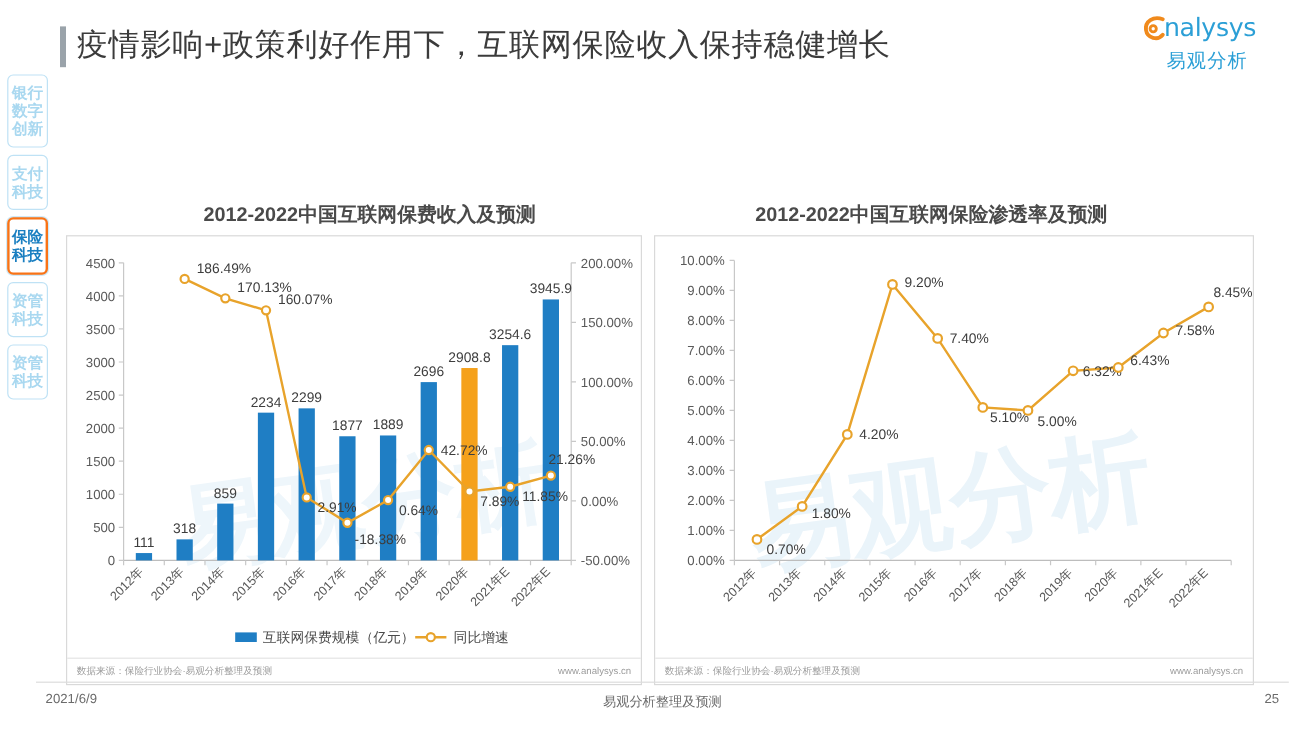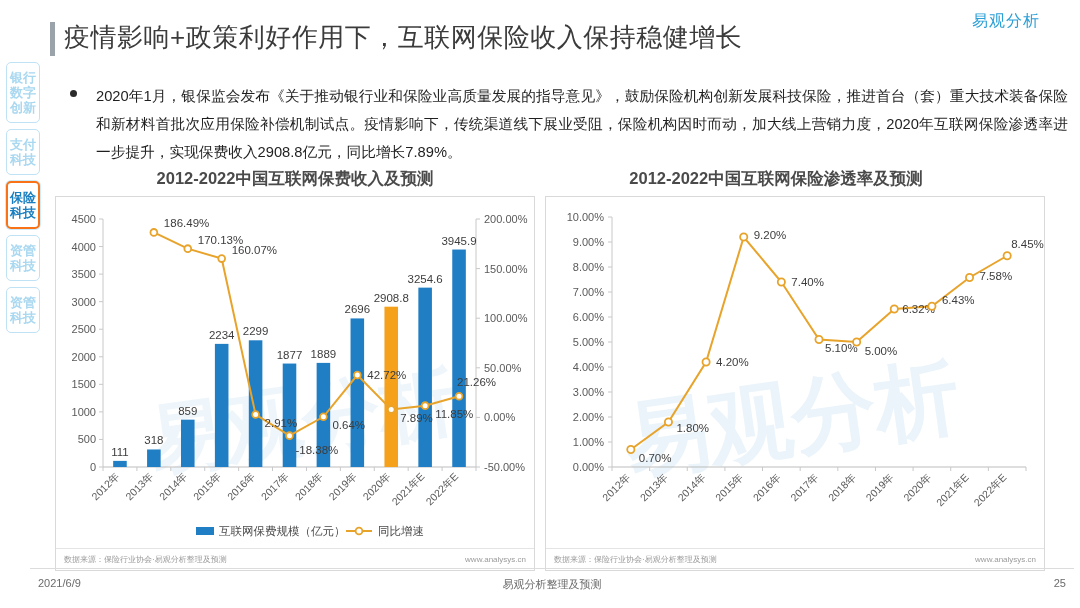--- a/index.html
+++ b/index.html
@@ -64,21 +64,21 @@
   .chart-title {
     position: absolute; font-size: 16.5px; color: #4a4a4a; font-weight: bold;
     text-align: center; width: 460px;
   }
   .panel {
     position: absolute; background: #fff;
     border: 1px solid #d9d9d9;
   }
   .panel-left  { left: 55px;  top: 196px; width: 480px; height: 375px; }
   .panel-right { left: 545px; top: 196px; width: 500px; height: 375px; }
-  .title-left  { left: 55px;  top: 168px; width: 480px; }
+  .title-left  { left: 68px;  top: 168px; width: 480px; }
   .title-right { left: 526px; top: 168px; width: 500px; }
 
   .source-bar {
     position: absolute; bottom: 0; left: 0; right: 0; height: 22px;
     border-top: 1px solid #e4e4e4;
     font-size: 8px; color: #9b9b9b;
     display: flex; align-items: center; justify-content: space-between;
     padding: 0 8px;
   }
 
@@ -102,20 +102,27 @@
 </style>
 </head>
 <body>
 
 <div id="page">
 
   <div class="header">
     <div class="title-bar"></div>
     <div class="page-title">疫情影响+政策利好作用下，互联网保险收入保持稳健增长</div>
     <div class="logo">
+      <div class="logo-row">
+        <svg class="logo-swoosh" width="22" height="26" viewBox="0 0 22 26">
+          <path d="M17 4 C9 1, 2 6, 3 13 C4 20, 13 22, 17 17" fill="none" stroke="#f08a1c" stroke-width="3.2" stroke-linecap="round"></path>
+          <circle cx="9" cy="12" r="2.6" fill="none" stroke="#f08a1c" stroke-width="2.4"></circle>
+        </svg>
+        <span class="logo-word">nalysys</span>
+      </div>
       <div class="logo-cn">易观分析</div>
     </div>
   </div>
 
   <div class="sidebar">
     <div class="side-tab">
         <span>银行数字创新</span>
       </div>
     <div class="side-tab">
         <span>支付科技</span>
@@ -124,24 +131,20 @@
         <span>保险科技</span>
       </div>
     <div class="side-tab">
         <span>资管科技</span>
       </div>
     <div class="side-tab">
         <span>资管科技</span>
       </div>
   </div>
 
-  <div class="bullet-wrap">
-    <div class="bullet-dot"></div>
-    <div class="bullet-text">2020年1月，银保监会发布《关于推动银行业和保险业高质量发展的指导意见》，鼓励保险机构创新发展科技保险，推进首台（套）重大技术装备保险和新材料首批次应用保险补偿机制试点。疫情影响下，传统渠道线下展业受阻，保险机构因时而动，加大线上营销力度，2020年互联网保险渗透率进一步提升，实现保费收入2908.8亿元，同比增长7.89%。</div>
-  </div>
 
   <div class="chart-title title-left">2012-2022中国互联网保费收入及预测</div>
   <div class="chart-title title-right">2012-2022中国互联网保险渗透率及预测</div>
 
   <div class="panel panel-left">
     <svg class="chart-svg" id="svg-left" width="478" height="352">
         <text x="250" y="250" text-anchor="middle" font-size="78" fill="#eef6fb" font-weight="bold" transform="rotate(-8 250 250)">易观分析</text>
         <text x="40" y="274" text-anchor="end" class="ax-lbl">0</text>
         <line x1="43" y1="270" x2="47" y2="270" stroke="#c8c8c8" stroke-width="1"></line>
         <text x="40" y="246.44444444444446" text-anchor="end" class="ax-lbl">500</text>

